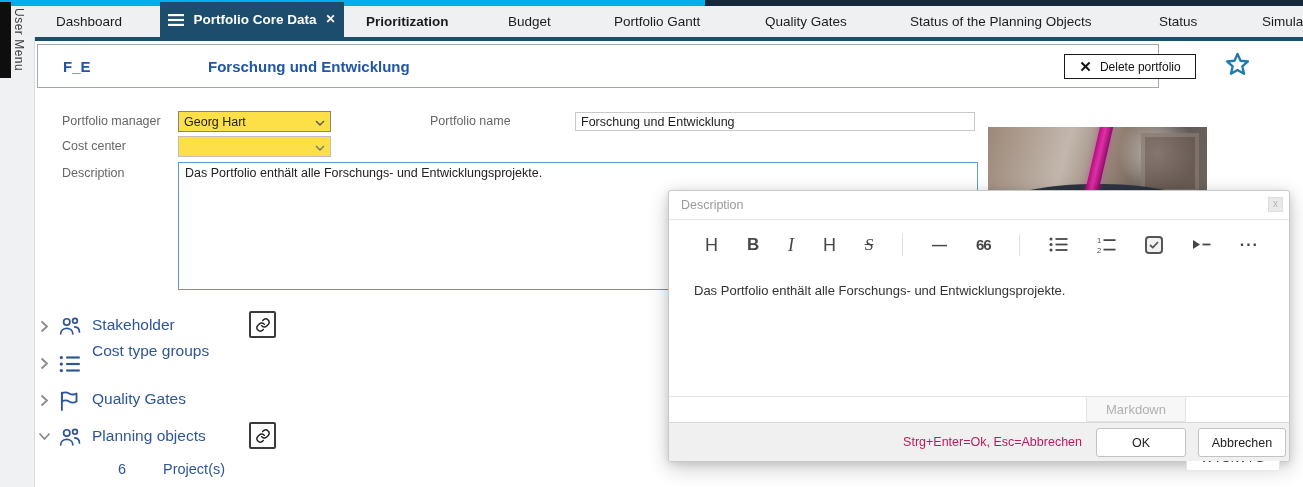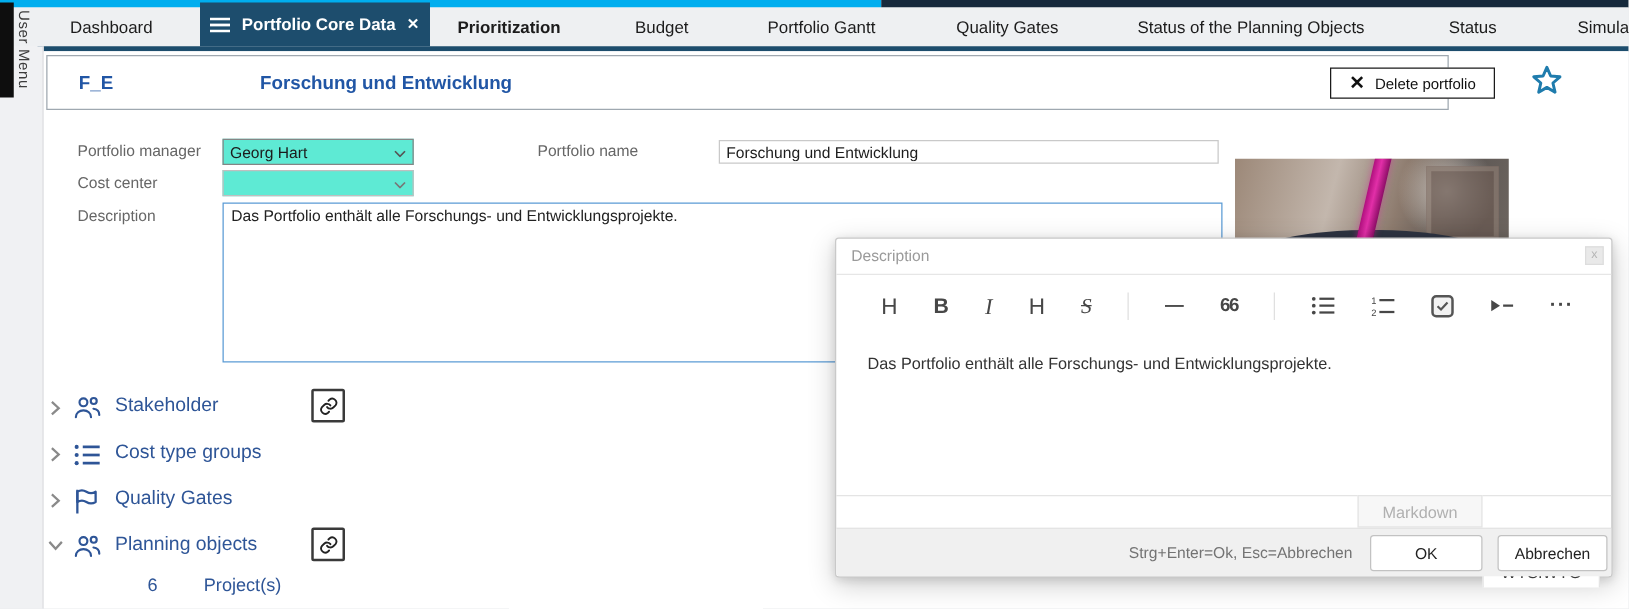--- a/index.html
+++ b/index.html
@@ -39,21 +39,21 @@
   .delete-btn {
     position:absolute; left:1026px; top:9px; width:132px; height:25px;
     background:#fff; border:1px solid #1a1a1a; display:flex; align-items:center; justify-content:center;
     gap:8px; font-size:12px; color:#111; cursor:pointer;
   }
   .delete-btn .x-glyph { font-size:15px; font-weight:600; line-height:1; }
   .star-btn { left:1224px; top:51px; width:27px; height:27px; color:#1f7cad; cursor:pointer; }
 
   .form-label { font-size:12.5px; color:#666; white-space:nowrap; }
   .sel {
-    background:#5eead4; height:21px; display:flex; align-items:center;
+    background:#fde047; height:21px; display:flex; align-items:center;
     font-size:12.5px; color:#1c1c1c; padding:0 12px 0 5px; cursor:pointer;
   }
   .sel .chev-dn { position:absolute; right:5px; top:8px; }
   .text-input {
     font-family:"Liberation Sans",sans-serif; font-size:12.5px; color:#1c1c1c;
     border:1px solid #c9c9c9; padding:0 5px; background:#fff;
   }
   .desc-area {
     left:178px; top:162px; width:800px; height:128px; border:1px solid #5b9bd5;
     font-family:"Liberation Sans",sans-serif; font-size:12.5px; color:#222;
@@ -118,21 +118,21 @@
     display:flex; align-items:center; justify-content:center; }
   .modal-body { position:absolute; left:0; top:78px; width:620px; height:127px; cursor:text; }
   .modal-body .body-text { position:absolute; left:25px; top:14px; font-size:13px; color:#333; }
   .mode-line { position:absolute; left:0; top:205px; width:620px; height:1px; background:#e4e4e4; }
   .mode-tab { position:absolute; top:205px; height:26px; display:flex; align-items:center; justify-content:center;
     font-size:13px; cursor:pointer; }
   .mode-markdown { left:417px; width:100px; background:#f7f7f7; border:1px solid #e4e4e4; color:#b0b0b0; }
   .mode-wysiwyg { left:517px; width:94px; background:#fff; border:1px solid #e4e4e4; border-bottom:none; color:#3a3a3a;margin-top:48px; }
   .modal-footer { position:absolute; left:0; top:231px; width:620px; height:39px; background:#f0f0f0;
     border-top:1px solid #d8d8d8; border-radius:0 0 3px 3px; }
-  .footer-hint { position:absolute; right:207px; top:12px; font-size:12.5px; color:#737373; white-space:nowrap; }
+  .footer-hint { position:absolute; right:207px; top:12px; font-size:12.5px; color:#be185d; white-space:nowrap; }
   .btn { position:absolute; top:5px; height:29px; background:#fff; border:1px solid #c2c2c2; border-radius:3px;
     font-size:12.5px; color:#222; display:flex; align-items:center; justify-content:center; cursor:pointer; }
   .btn-ok { left:427px; width:90px;text-align:center; }
   .btn-cancel { left:529px; width:88px; }
 
   svg { display:block; }
 </style>
 </head>
 <body>
 
@@ -248,21 +248,21 @@
   <div class="abs sec-icon" style="top:351px;">
     <svg width="26" height="26" viewBox="0 0 24 24" fill="currentColor">
       <circle cx="4" cy="6" r="1.5"></circle>
         <circle cx="4" cy="12" r="1.5"></circle>
         <circle cx="4" cy="18" r="1.5"></circle>
       <rect x="8.5" y="5" width="12.5" height="2"></rect>
         <rect x="8.5" y="11" width="12.5" height="2"></rect>
         <rect x="8.5" y="17" width="12.5" height="2"></rect>
     </svg>
   </div>
-  <div class="abs sec-label" style="top:353px;">Cost type groups</div>
+  <div class="abs sec-label" style="top:342px;">Cost type groups</div>
 
   <div class="abs sec-chev" style="top:394px;">
     <svg width="9" height="13" viewBox="0 0 9 13" fill="none" stroke="#8a8a8a" stroke-width="1.8">
         <polyline points="1.5,1.5 7,6.5 1.5,11.5"></polyline>
       </svg>
   </div>
   <div class="abs sec-icon" style="top:388px;">
     <svg width="26" height="26" viewBox="0 0 24 24" fill="none" stroke="currentColor" stroke-width="1.7" stroke-linejoin="round">
       <path d="M4.5 21V3.5"></path>
       <path d="M4.5 5c2.3-1.4 4.4-1.4 6.7 0s4.5 1.4 6.8 0v7.5c-2.3 1.4-4.5 1.4-6.8 0s-4.4-1.4-6.7 0z"></path>

